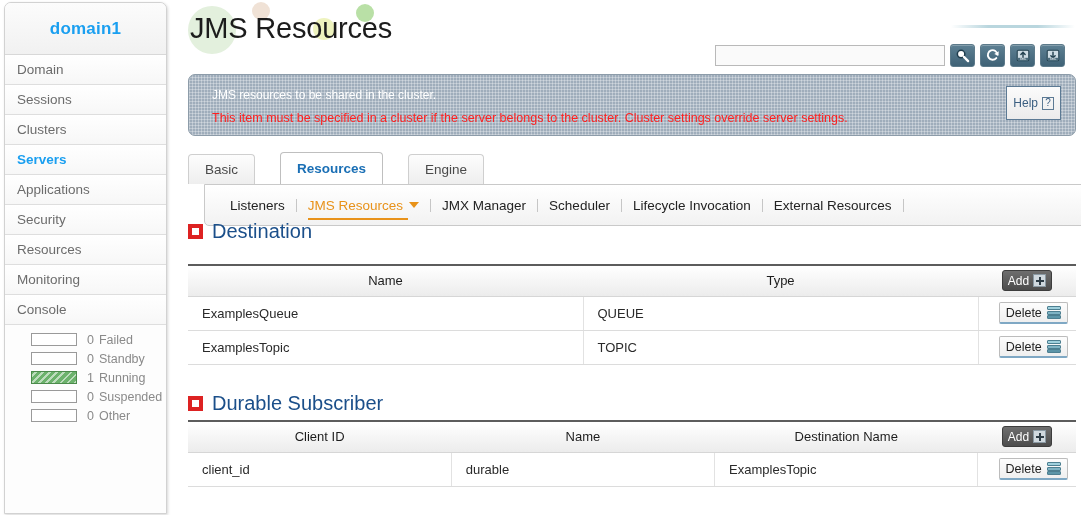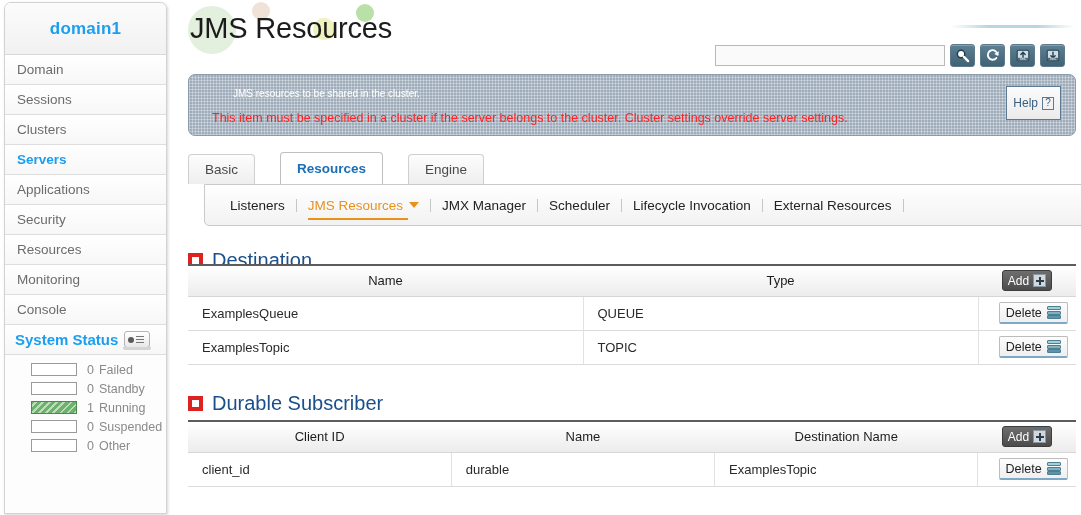--- a/index.html
+++ b/index.html
@@ -159,21 +159,21 @@
     width: 888px; height: 62px;
     background-color: #9fadbb;
     background-image:
       repeating-linear-gradient(0deg, rgba(255,255,255,0.30) 0 1px, rgba(255,255,255,0) 1px 3px),
       repeating-linear-gradient(90deg, rgba(255,255,255,0.30) 0 1px, rgba(255,255,255,0) 1px 3px);
     border: 1px solid #8d9ca9;
     border-radius: 7px;
   }
   #banner-line1 {
     position: absolute; left: 23px; top: 13px;
-    font-size: 10px; color: #ffffff; margin-left: 21px;
+    font-size: 12px; color: #ffffff;
   }
   #banner-line2 {
     position: absolute; left: 23px; top: 36px;
     font-size: 12.5px; color: #ff2020;
   }
   #help-btn {
     position: absolute; right: 14px; top: 11px;
     height: 20px; padding: 16px 6px;
     background: linear-gradient(#fbfbfb,#ebebeb);
     border: 1px solid #5c7a94;
@@ -357,27 +357,20 @@
           <span>Resources</span>
         </div>
         <div class="nav-item">
           <span>Monitoring</span>
         </div>
         <div class="nav-item">
           <span>Console</span>
         </div>
       </div>
 
-    <div class="status-head">
-      <span class="lbl">System Status</span>
-      <span class="monitor-icon">
-          <i></i>
-          <b></b>
-        </span>
-    </div>
     <div id="status-list">
         <div class="status-row">
           <div class="status-bar"></div>
           <div class="status-txt"><span class="num">0</span><span>Failed</span></div>
         </div>
         <div class="status-row">
           <div class="status-bar"></div>
           <div class="status-txt"><span class="num">0</span><span>Standby</span></div>
         </div>
         <div class="status-row">
@@ -486,21 +479,21 @@
           <span>Lifecycle Invocation</span>
         </div>
         <span class="sep"></span>
         <div class="subitem">
           <span>External Resources</span>
         </div>
         <span class="sep"></span>
       </div>
 
     <div id="sections-root">
-        <div class="section-head" style="top: 220px; margin-top: 29px;">
+        <div class="section-head" style="top: 220px;">
           <span class="sec-icon"></span>
           <span class="t">Destination</span>
         </div>
         <table class="tbl" style="top: 264px;">
           <colgroup>
             <col style="width: 395px;">
             <col style="width: 395px;">
             <col style="width: 98px;">
           </colgroup>
           <thead>

